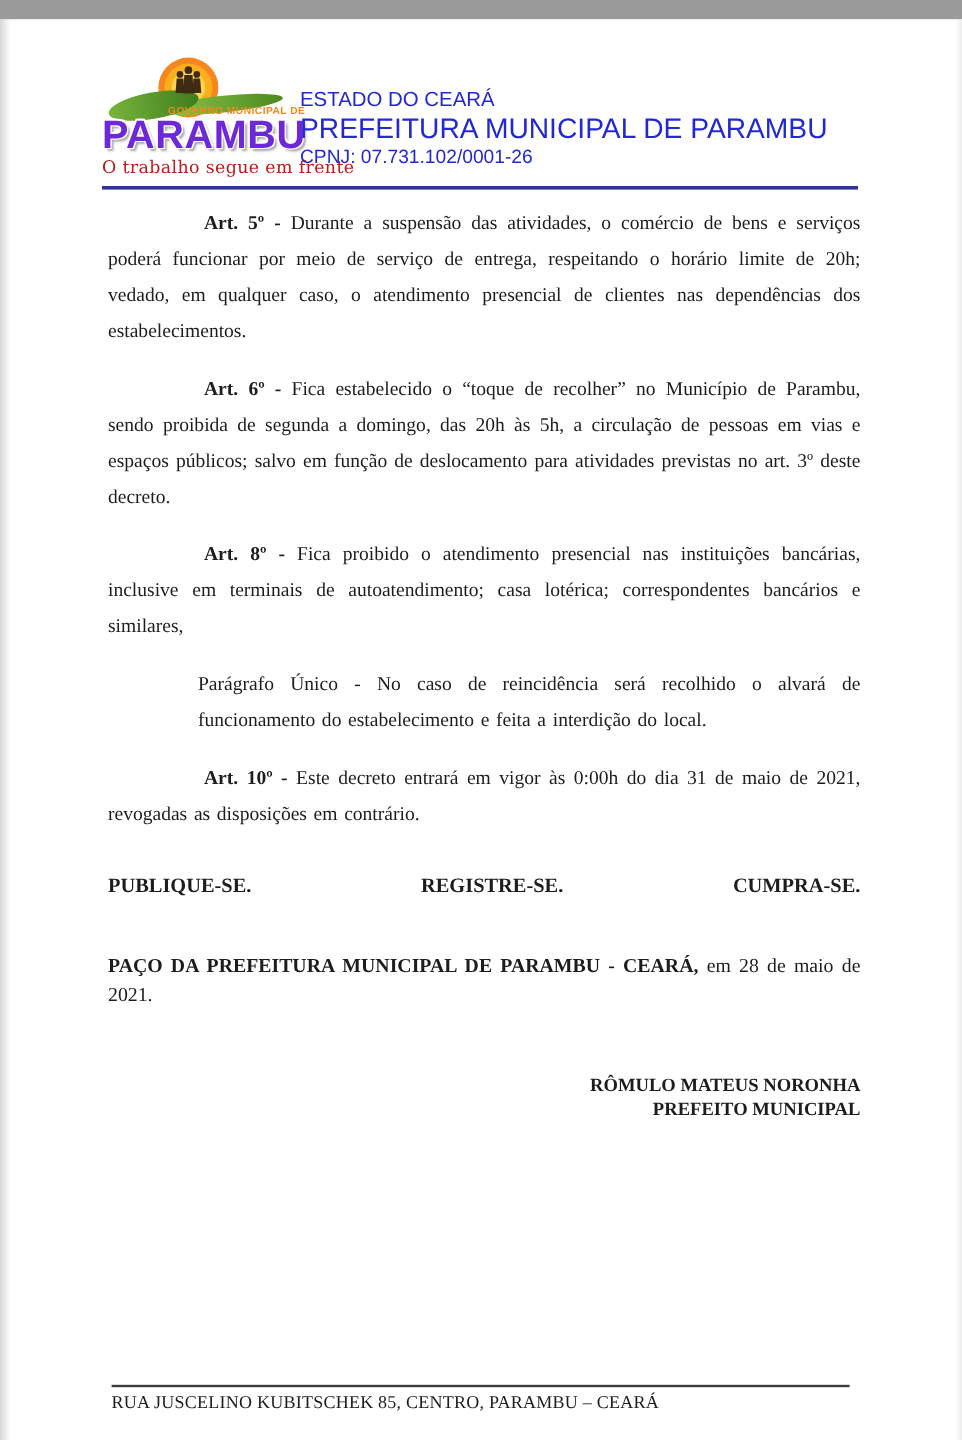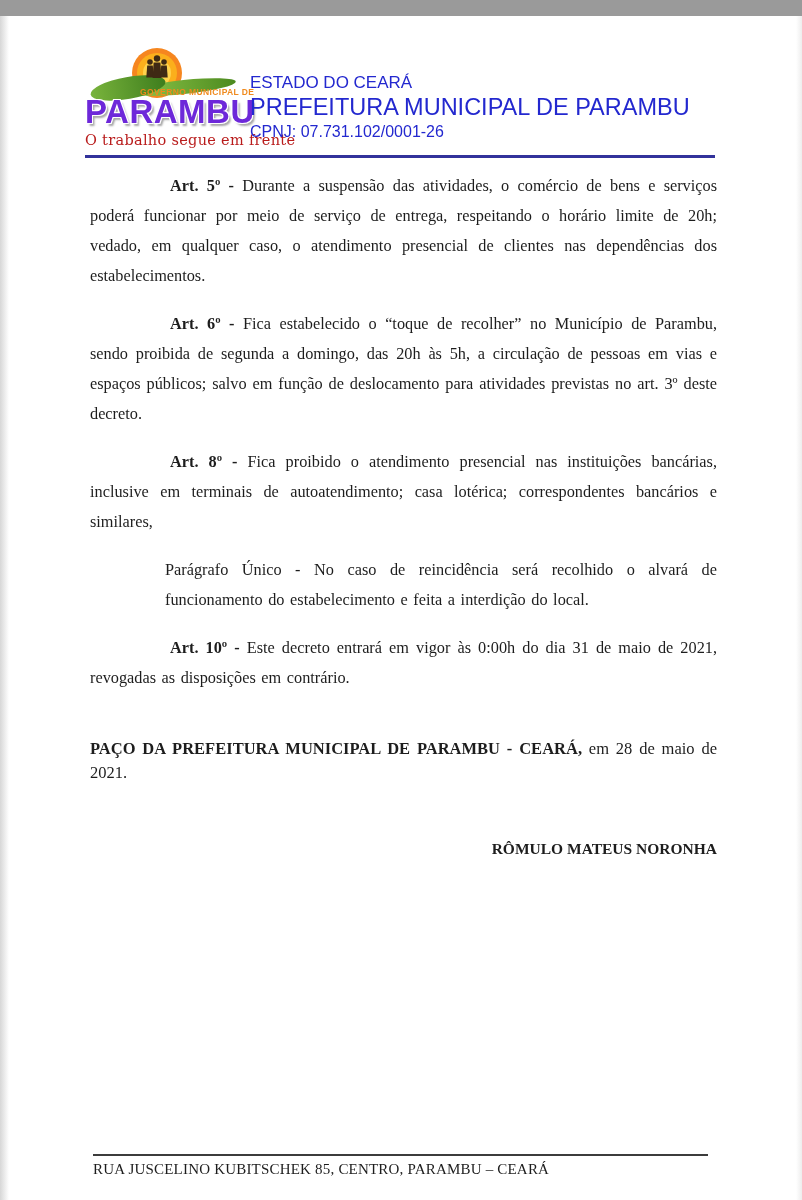--- a/index.html
+++ b/index.html
@@ -139,25 +139,31 @@
     <p class="art"><span class="b">Art. 6º -</span> <span>Fica estabelecido o “toque de recolher” no Município de Parambu, sendo proibida de segunda a domingo, das 20h às 5h, a circulação de pessoas em vias e espaços públicos; salvo em função de deslocamento para atividades previstas no art. 3º deste decreto.</span></p>
 
 
     <p class="art"><span class="b">Art. 8º -</span> <span>Fica proibido o atendimento presencial nas instituições bancárias, inclusive em terminais de autoatendimento; casa lotérica; correspondentes bancários e similares,</span></p>
 
 
     <p class="pu">Parágrafo Único - No caso de reincidência será recolhido o alvará de funcionamento do estabelecimento e feita a interdição do local.</p>
 
     <p class="art"><span class="b">Art. 10º -</span> <span>Este decreto entrará em vigor às 0:00h do dia 31 de maio de 2021, revogadas as disposições em contrário.</span></p>
 
+    <div class="pubrow">
+      <span>PUBLIQUE-SE.</span>
+      <span>REGISTRE-SE.</span>
+      <span>CUMPRA-SE.</span>
+    </div>
 
     <p class="dateline"><span class="b">PAÇO DA PREFEITURA MUNICIPAL DE PARAMBU - CEARÁ,</span> <span>em 28 de maio de 2021.</span></p>
 
     <div class="sig">
       <div>RÔMULO MATEUS NORONHA</div>
+      <div>PREFEITO MUNICIPAL</div>
     </div>
 
   </div>
 
   <div class="footer">
     <div class="faddr">RUA JUSCELINO KUBITSCHEK 85, CENTRO, PARAMBU – CEARÁ</div>
   </div>
 
   <div class="edge-left"></div>
   <div class="edge-right"></div>

